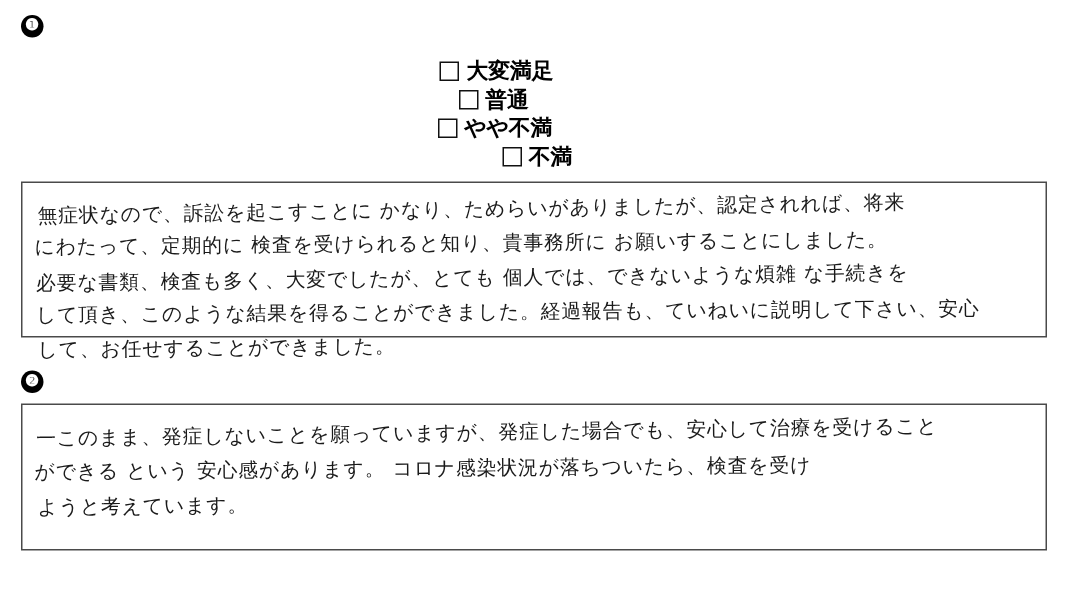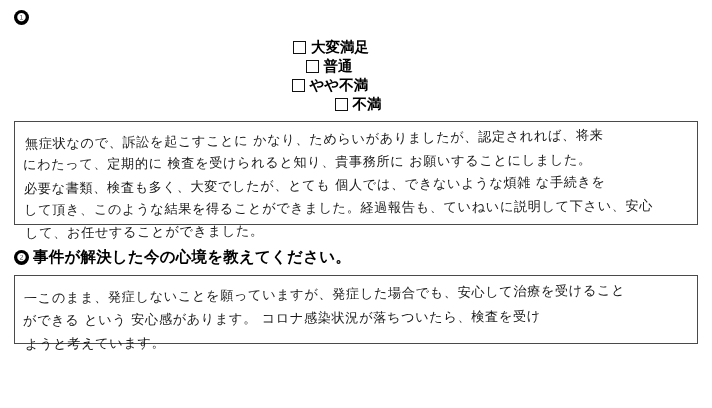--- a/index.html
+++ b/index.html
@@ -93,21 +93,21 @@
 
   
   .answer-box {
     border: 1.3px solid #4a4a4a;
     margin-top: 7px;
     background: #fff;
     position: relative;
     box-sizing: border-box;
   }
   .answer-box.box1 { height: 104px; }
-  .answer-box.box2 { height: 69px; }
+  .answer-box.box2 { height: 98px; }
 
   .hand {
     position: absolute;
     left: 0;
     right: 0;
     font-family: "DejaVu Sans", sans-serif;
     font-size: 13.2px;
     color: #1a1a1a;
     white-space: nowrap;
     letter-spacing: 0.6px;
@@ -157,21 +157,20 @@
   <div class="answer-box box1">
     <div class="hand l1">無症状なので、訴訟を起こすことに かなり、ためらいがありましたが、認定されれば、将来</div>
     <div class="hand l2">にわたって、定期的に 検査を受けられると知り、貴事務所に お願いすることにしました。</div>
     <div class="hand l3">必要な書類、検査も多く、大変でしたが、とても 個人では、できないような煩雑 な手続きを</div>
     <div class="hand l4">して頂き、このような結果を得ることができました。経過報告も、ていねいに説明して下さい、安心</div>
     <div class="hand l5">して、お任せすることができました。</div>
   </div>
 
   <div class="q-head q2-head">
     <span class="q-num">❷</span>
-    <span>事件が解決した今の心境を教えてください。</span>
   </div>
 
   <div class="answer-box box2">
     <div class="hand m1">一このまま、発症しないことを願っていますが、発症した場合でも、安心して治療を受けること</div>
     <div class="hand m2">ができる という 安心感があります。 コロナ感染状況が落ちついたら、検査を受け</div>
     <div class="hand m3">ようと考えています。</div>
   </div>
 
 </div>
 

